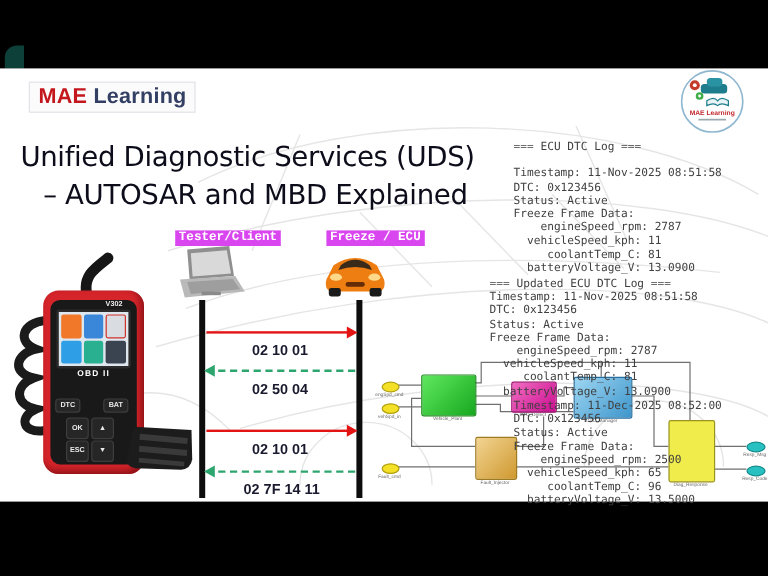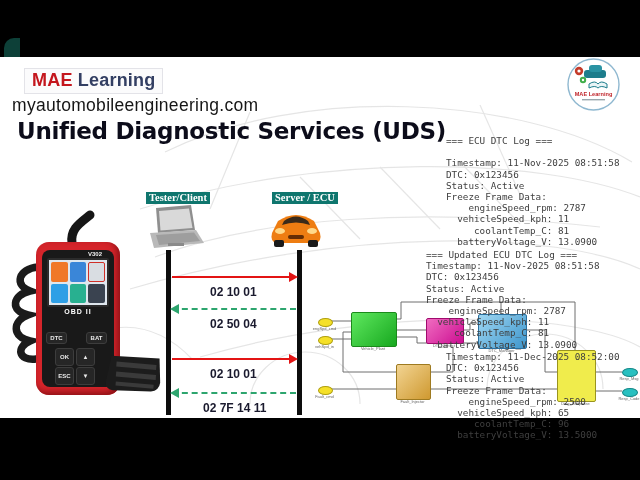--- a/index.html
+++ b/index.html
@@ -7,31 +7,31 @@
          font-family:"Liberation Sans",sans-serif;}
   .abs{position:absolute;}
   #content{position:absolute;left:0;top:57px;width:640px;height:455px;background:#fff;}
   
   #teal-corner{left:4px;top:38px;width:16px;height:19px;background:#0d4038;border-top-left-radius:10px;}
   
   #brand-box{left:24px;top:11px;padding:1px 7px 2px 7px;background:#fbfbfc;border:1px solid #e3e3e8;
              font-size:18px;font-weight:bold;letter-spacing:.2px;}
   #brand-box .mae{color:#c4161d;} #brand-box .lrn{color:#333f63;}
   #site-text{left:12px;top:38px;font-size:17.5px;color:#161616;letter-spacing:.3px;}
-  .title{font-size:23px;font-weight:bold;color:#0c0c1a;font-family:"DejaVu Sans",sans-serif;
+  .title{font-size:23px;font-weight:normal;color:#0c0c1a;font-family:"DejaVu Sans",sans-serif;
          letter-spacing:-.3px;white-space:nowrap;}
   #title1{left:17px;top:61px;} #title2{left:36px;top:93px;}
   
   #badge{left:567px;top:1px;width:53px;height:53px;}
   
   .dtclog{font-family:"DejaVu Sans Mono","Liberation Mono",monospace;font-size:9.3px;line-height:11.2px;
-          color:#3f3f3f;margin:18px;white-space:pre;z-index:6;}
+          color:#3f3f3f;margin:0;white-space:pre;z-index:6;}
   #log1{left:428px;top:60px;} #log2{left:408px;top:174px;} #log3{left:428px;top:276px;}
   
-  .seq-label{background:#0f766e;color:#fff;font-family:Liberation Serif, serif;font-weight:bold;
+  .seq-label{background:#d946ef;color:#fff;font-family:Liberation Mono, monospace;font-weight:bold;
              font-size:10.5px;padding:0 3px 1px 3px;z-index:5;white-space:nowrap;}
   .lifeline{width:5px;background:#0d0d0d;z-index:4;}
   .msg-line{height:0;z-index:5;}
   .solid-right{border-top:2.5px solid #e31414;}
   .dashed-left{border-top:2.5px dashed #2da56e;}
   .arrow-head{position:absolute;width:0;height:0;top:-6px;}
   .head-right{right:-2px;border-left:9px solid #e31414;border-top:5px solid transparent;border-bottom:5px solid transparent;}
   .head-left{left:-2px;border-right:9px solid #2da56e;border-top:5px solid transparent;border-bottom:5px solid transparent;}
   .msg-text{font-size:12px;font-weight:bold;color:#1a1a2e;z-index:5;white-space:nowrap;}
   
@@ -83,22 +83,22 @@
         <path d="M460,105 L520,167"></path>
         <path d="M60,300 C100,260 152,260 192,302"></path>
         <path d="M155,200 C260,160 420,150 600,170"></path>
       </g>
     </svg>
 
     <div id="brand-box" class="abs">
       <span class="mae">MAE</span>
       <span class="lrn">Learning</span>
     </div>
-    <div id="site-text" class="abs">myautomobileengineering.com</div>
     <div id="title1" class="abs title">Unified Diagnostic Services (UDS)</div>
+    <div id="title2" class="abs title">– AUTOSAR and MBD Explained</div>
 
     <div id="badge" class="abs">
       <svg width="53" height="53" viewBox="0 0 53 53">
         <circle cx="26.5" cy="26.5" r="25.5" fill="#ffffff" stroke="#8fb8d0" stroke-width="1.4"></circle>
         <rect x="17" y="12" width="22" height="8" rx="3" fill="#1d7d8c"></rect>
         <rect x="22" y="7" width="13" height="7" rx="3" fill="#2a93a3"></rect>
         <circle cx="12" cy="13" r="4.2" fill="#c43b2a"></circle>
         <circle cx="12" cy="13" r="1.6" fill="#ffffff"></circle>
         <circle cx="16" cy="22" r="3.2" fill="#3fae49"></circle>
         <circle cx="16" cy="22" r="1.2" fill="#ffffff"></circle>
@@ -130,21 +130,21 @@
     <pre id="log3" class="abs dtclog">Timestamp: 11-Dec-2025 08:52:00
 DTC: 0x123456
 Status: Active
 Freeze Frame Data:
     engineSpeed_rpm: 2500
   vehicleSpeed_kph: 65
      coolantTemp_C: 96
   batteryVoltage_V: 13.5000</pre>
 
     <div class="abs seq-label" style="left:146px;top:135px;">Tester/Client</div>
-    <div class="abs seq-label" style="left:272px;top:135px;">Server / ECU</div>
+    <div class="abs seq-label" style="left:272px;top:135px;">Freeze / ECU</div>
 
     <svg class="abs" style="left:146px;top:148px;z-index:4;" width="60" height="46" viewBox="0 0 60 46">
       <polygon points="10,3 45,0 49,25 12,28" fill="#8f8f8f"></polygon>
       <polygon points="13,6 43,3.5 46.5,23 14.5,25.5" fill="#d9d9d9"></polygon>
       <polygon points="4,28 50,25 58,38 8,43" fill="#b9b9b9"></polygon>
       <polygon points="10,30 48,27.5 54,36 13,40" fill="#9e9e9e"></polygon>
       <rect x="22" y="38" width="16" height="3" fill="#8a8a8a"></rect>
     </svg>
 
     <svg class="abs" style="left:266px;top:150px;z-index:4;" width="60" height="42" viewBox="0 0 60 42">

